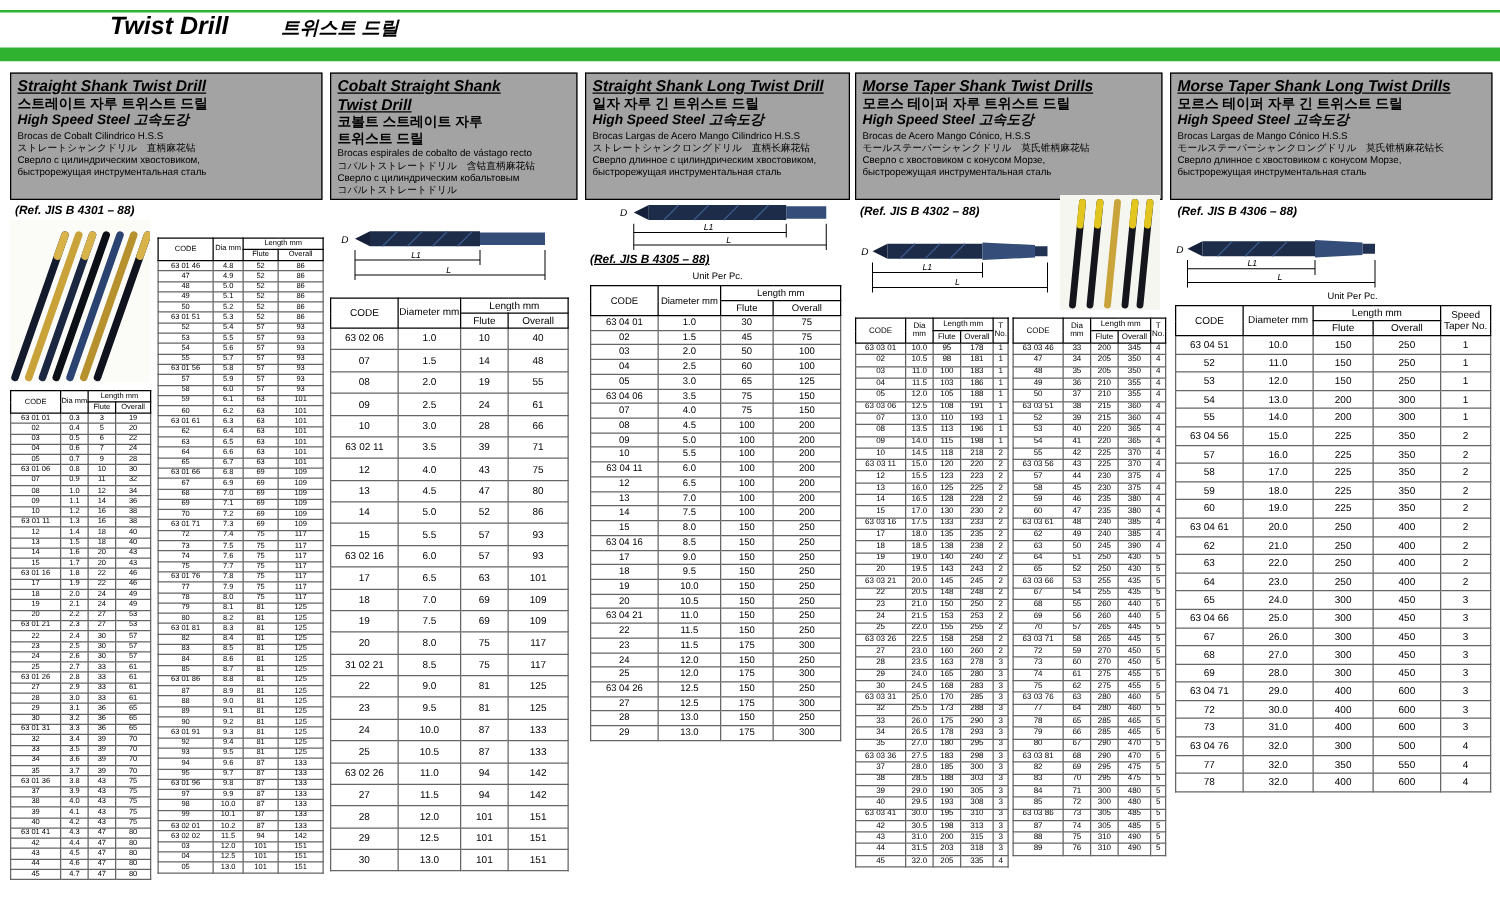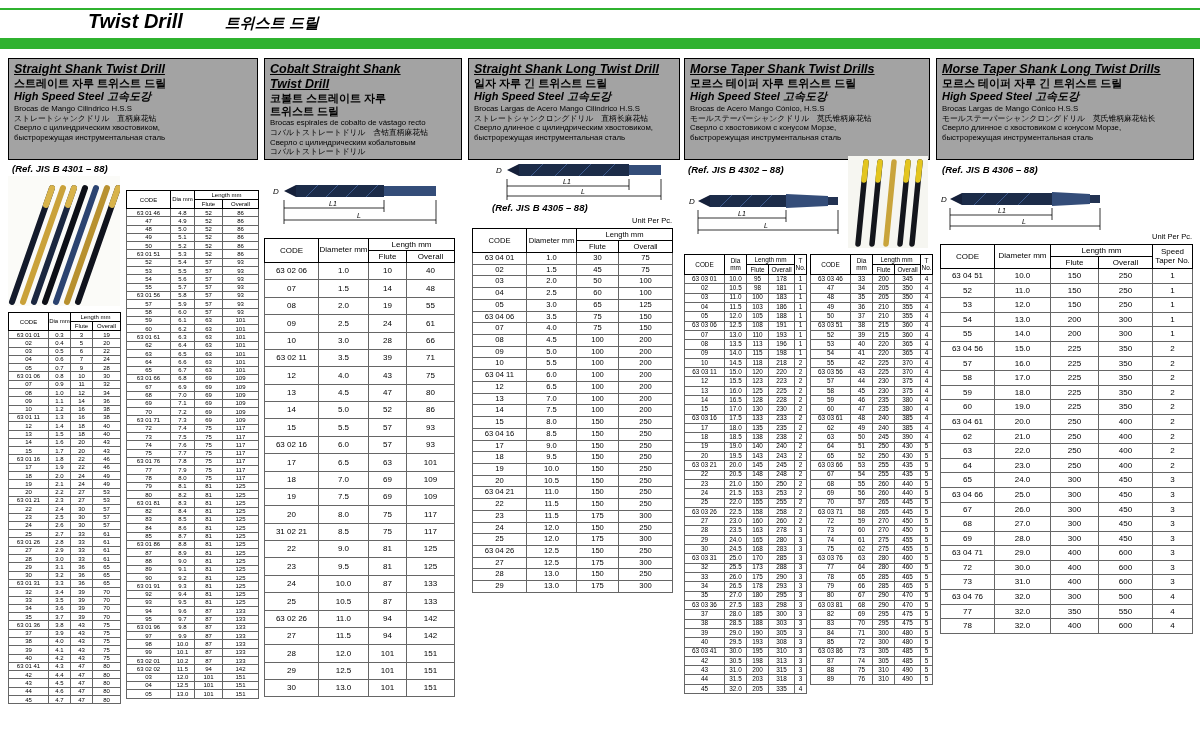--- a/index.html
+++ b/index.html
@@ -10,21 +10,21 @@
   .page-title{position:absolute;left:88px;top:10px;white-space:nowrap;}
   .pt-en{font-size:20px;font-weight:bold;font-style:italic;}
   .pt-ko{font-size:15px;font-weight:bold;font-style:italic;margin-left:42px;}
   .hbox{position:absolute;top:58px;height:102px;background:#a3a3a3;border:1.6px solid #000;
         padding:3px 5px;box-sizing:border-box;overflow:hidden;}
   .bt{font-size:12.5px;font-weight:bold;font-style:italic;text-decoration:underline;line-height:1.18;white-space:nowrap;}
   .bk{font-size:11px;font-weight:bold;line-height:1.22;white-space:nowrap;}
   .bs{font-size:11px;font-weight:bold;font-style:italic;line-height:1.25;white-space:nowrap;}
   .bx{font-size:7.8px;line-height:1.24;white-space:nowrap;}
   .ref{position:absolute;font-size:9.5px;font-weight:bold;font-style:italic;white-space:nowrap;}
-  .unit{position:absolute;font-size:7.5px;text-align:right;}
+  .unit{position:absolute;font-size:7.5px;text-align:left;}
   .tbl{position:absolute;border-collapse:collapse;table-layout:fixed;background:#fff;border:1.5px solid #000;}
   .tbl th,.tbl td{border:1px solid #666;text-align:center;vertical-align:middle;overflow:hidden;white-space:nowrap;}
   .tbl thead th{border-color:#000;font-weight:normal;padding:1px 0;}
   .tbl tr.grp td{border-top:1.6px solid #000;}
   .th-wrap{white-space:normal !important;line-height:1.05;}
   .dense{font-size:6px;}   .dense td{padding:0.5px 0;line-height:1.05;}
   .dense4{font-size:6.4px;}.dense4 td{padding:0.8px 0;line-height:1.05;}
   .mid{font-size:7.6px;}   .mid td{padding:1px 0;line-height:1.15;}
   .roomy{font-size:8px;}   .roomy td{padding:3.4px 0;line-height:1.2;}
   .roomy5{font-size:8px;}  .roomy5 td{padding:2px 0;line-height:1.2;}
@@ -39,21 +39,21 @@
   <div class="rule-top"></div>
   <div class="page-title">
     <span class="pt-en">Twist Drill</span><span class="pt-ko">트위스트 드릴</span>
   </div>
   <div class="band"></div>
 
   <div class="hbox" style="left:8px;width:250px;">
     <div class="bt">Straight Shank Twist Drill</div>
     <div class="bk">스트레이트 자루 트위스트 드릴</div>
     <div class="bs">High Speed Steel 고속도강</div>
-    <div class="bx">Brocas de Mango Cilindrico H.S.S</div>
+    <div class="bx">Brocas de Cobalt Cilindrico H.S.S</div>
     <div class="bx">ストレートシャンクドリル　直柄麻花钻</div>
     <div class="bx">Сверло с цилиндрическим хвостовиком,</div>
     <div class="bx">быстрорежущая инструментальная сталь</div>
   </div>
 
   <div class="hbox" style="left:264px;width:198px;">
     <div class="bt">Cobalt Straight Shank</div>
     <div class="bt">Twist Drill</div>
     <div class="bk">코볼트 스트레이트 자루</div>
     <div class="bk">트위스트 드릴</div>
@@ -87,21 +87,21 @@
     <div class="bt">Morse Taper Shank Long Twist Drills</div>
     <div class="bk">모르스 테이퍼 자루 긴 트위스트 드릴</div>
     <div class="bs">High Speed Steel 고속도강</div>
     <div class="bx">Brocas Largas de Mango Cónico H.S.S</div>
     <div class="bx">モールステーパーシャンクロングドリル　莫氏锥柄麻花钻长</div>
     <div class="bx">Сверло длинное с хвостовиком с конусом Морзе,</div>
     <div class="bx">быстрорежущая инструментальная сталь</div>
   </div>
 
   <div class="ref" style="left:12px;top:163px;">(Ref. JIS B 4301 – 88)</div>
-  <div class="ref" style="left:492px;top:202px;">(Ref. JIS B 4305 – 88)</div>
+  <div class="ref" style="left:472px;top:202px;text-decoration:underline;">(Ref. JIS B 4305 – 88)</div>
   <div class="ref" style="left:688px;top:164px;">(Ref. JIS B 4302 – 88)</div>
   <div class="ref" style="left:942px;top:164px;">(Ref. JIS B 4306 – 88)</div>
 
   <div class="unit" style="left:554px;top:216px;width:118px;">Unit Per Pc.</div>
   <div class="unit" style="left:1062px;top:232px;width:130px;">Unit Per Pc.</div>
 
   <svg style="left:8px;top:176px;" width="112" height="130" viewBox="0 0 112 130">
     <rect x="0" y="0" width="112" height="130" fill="#fbfbf8"></rect>
     <line x1="4" y1="126" x2="44" y2="12" stroke="#131a2b" stroke-width="6" stroke-linecap="round"></line>
     <line x1="15" y1="126" x2="55" y2="12" stroke="#caa23a" stroke-width="6" stroke-linecap="round"></line>

